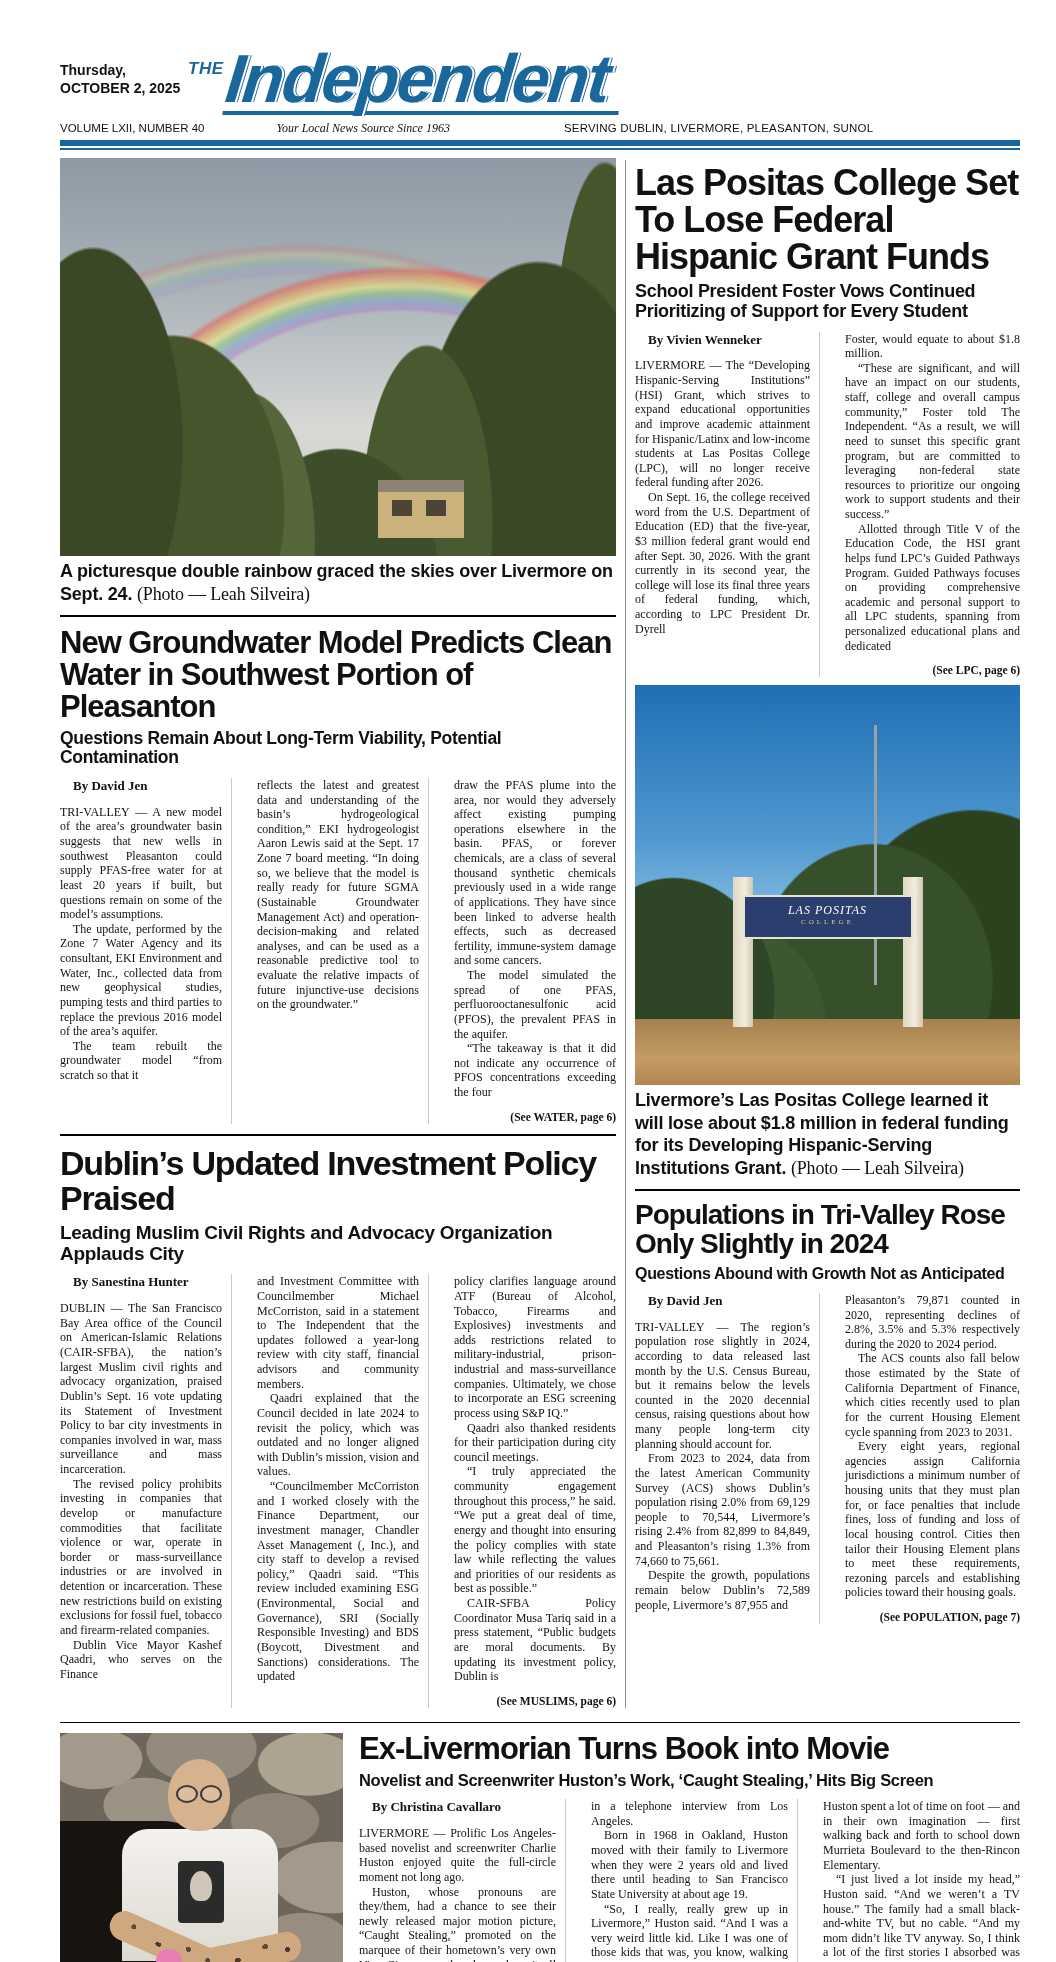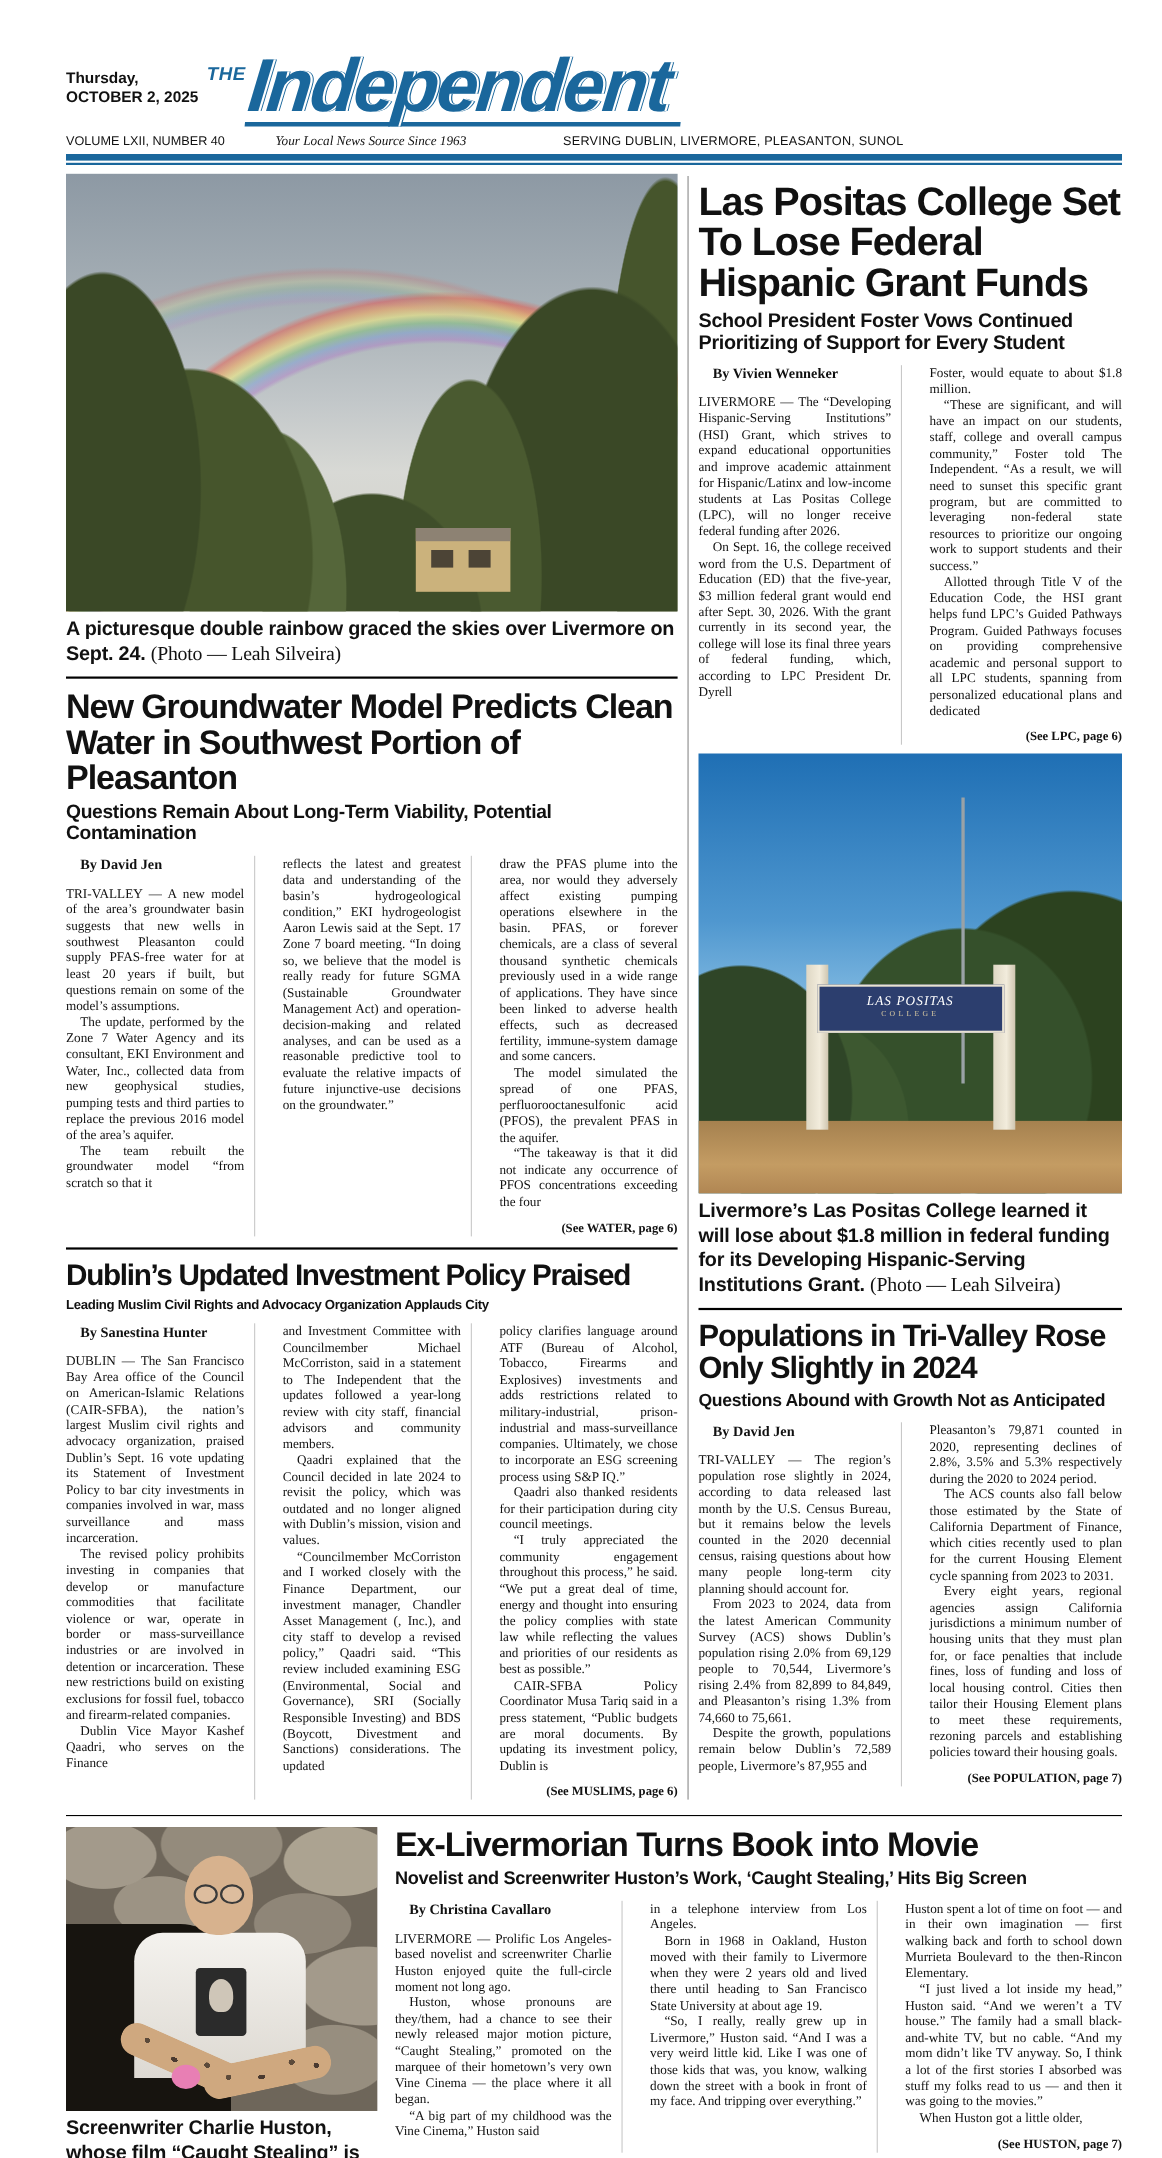--- a/index.html
+++ b/index.html
@@ -6,21 +6,21 @@
   html,body { background:#fff; }
   body { width:1056px; font-family:"Liberation Serif", serif; color:#111; }
   .page { width:1056px; min-height:1962px; padding:46px 36px 14px 60px; position:relative; }
 
   
   header { position:relative; height:104px; }
   .date-block { position:absolute; left:0; top:16px; font-family:"Liberation Sans",sans-serif; font-weight:bold; font-size:14px; line-height:1.25; }
   .logo-block { position:absolute; left:128px; top:0; white-space:nowrap; }
   .logo-the { display:inline-block; font-family:"Liberation Sans",sans-serif; font-weight:bold; font-style:italic; font-size:17px; color:#1a679c; vertical-align:28px; letter-spacing:.5px; margin-right:2px; }
   .logo-main { display:inline-block; font-family:"Liberation Sans",sans-serif; font-weight:bold; font-style:italic; font-size:68px; color:#1a679c; letter-spacing:-2px; transform:skewX(-6deg); text-shadow:2px 0 0 #fff, 3px 0 0 #1a679c; border-bottom:4px solid #1a679c; line-height:.95; padding-right:14px; }
-  .info-row { position:absolute; left:0; right:0; bottom:14px; font-size:11.5px; font-family:"Liberation Sans",sans-serif; display:flex; align-items:baseline; }
+  .info-row { position:absolute; left:0; right:0; bottom:14px; font-size:11.5px; font-family:"Liberation Sans",sans-serif; display:flex; align-items:baseline;gap:26px; }
   .info-tagline { font-family:"Liberation Serif",serif; font-style:italic; margin-left:46px; font-size:12px; }
   .info-serving { margin-left:88px; letter-spacing:.2px; }
   .rule-double { position:absolute; left:0; right:0; bottom:0; height:10px; border-top:6px solid #1a679c; border-bottom:2px solid #1a679c; }
 
   
   .headline { font-family:"Liberation Sans",sans-serif; font-weight:bold; letter-spacing:-1px; line-height:1.03; margin:6px 0 6px; }
   .subhead  { font-family:"Liberation Sans",sans-serif; font-weight:bold; letter-spacing:-.3px; line-height:1.12; margin:2px 0 10px; }
   .byline { font-weight:bold; font-size:13px; margin-bottom:11px; }
   .bodycols { display:flex; align-items:stretch; }
   .bcol { flex:1; font-size:12px; line-height:1.22; text-align:justify; hyphens:auto; display:flex; flex-direction:column; }
@@ -119,26 +119,26 @@
   .inside-box { border:2.5px solid #000; padding:8px 12px 10px; flex:1; }
   .inside-title-row { display:flex; align-items:center; margin:2px 0 8px; }
   .inside-title { font-family:"Liberation Serif",serif; font-weight:bold; font-size:27px; letter-spacing:2px; }
 
   .pet-panel { flex:1; border:2.5px solid #3f74a0; background:#cfe1ee; display:flex; flex-direction:column; }
   .pet-head { background:#4d7fa6; color:#fff; font-family:"Liberation Sans",sans-serif; font-weight:bold; font-size:14px; letter-spacing:1.5px; padding:5px 12px; }
 
   
   .h-lpc { font-size:36px; }
   .h-water { font-size:31px; }
-  .h-muslims { font-size:27px; letter-spacing:-1.2px; }
+  .h-muslims { font-size:34px; letter-spacing:-1.2px; }
   .h-pop { font-size:28px; }
   .h-huston { font-size:31px; }
   .sh-lpc { font-size:18px; }
   .sh-water { font-size:17.5px; }
-  .sh-muslims { font-size:12px; }
+  .sh-muslims { font-size:19px; }
   .sh-pop { font-size:16px; }
   .sh-huston { font-size:16.5px; }
 </style>
 </head>
 <body>
 
 <div class="page">
 
   <header>
     <div class="date-block">

